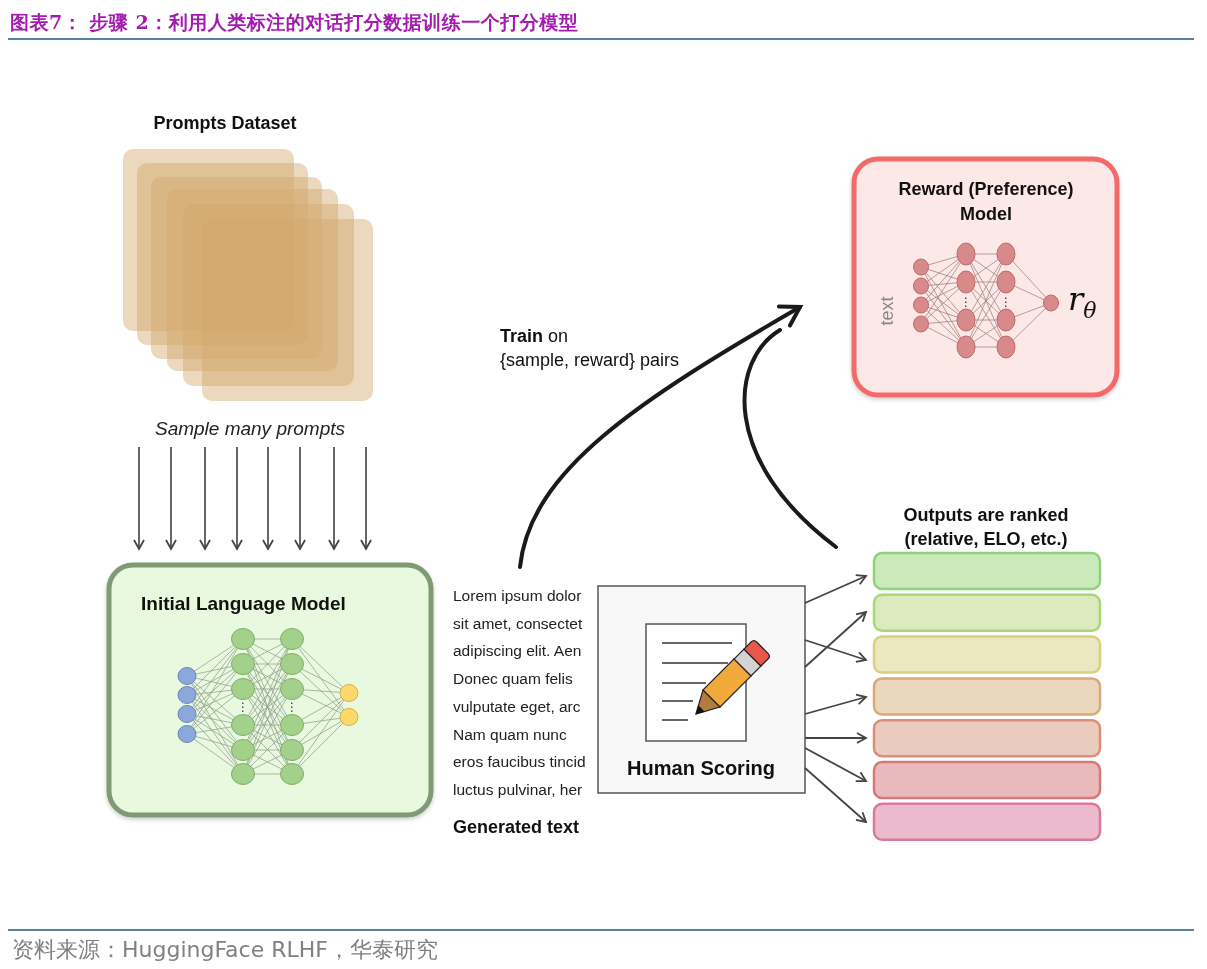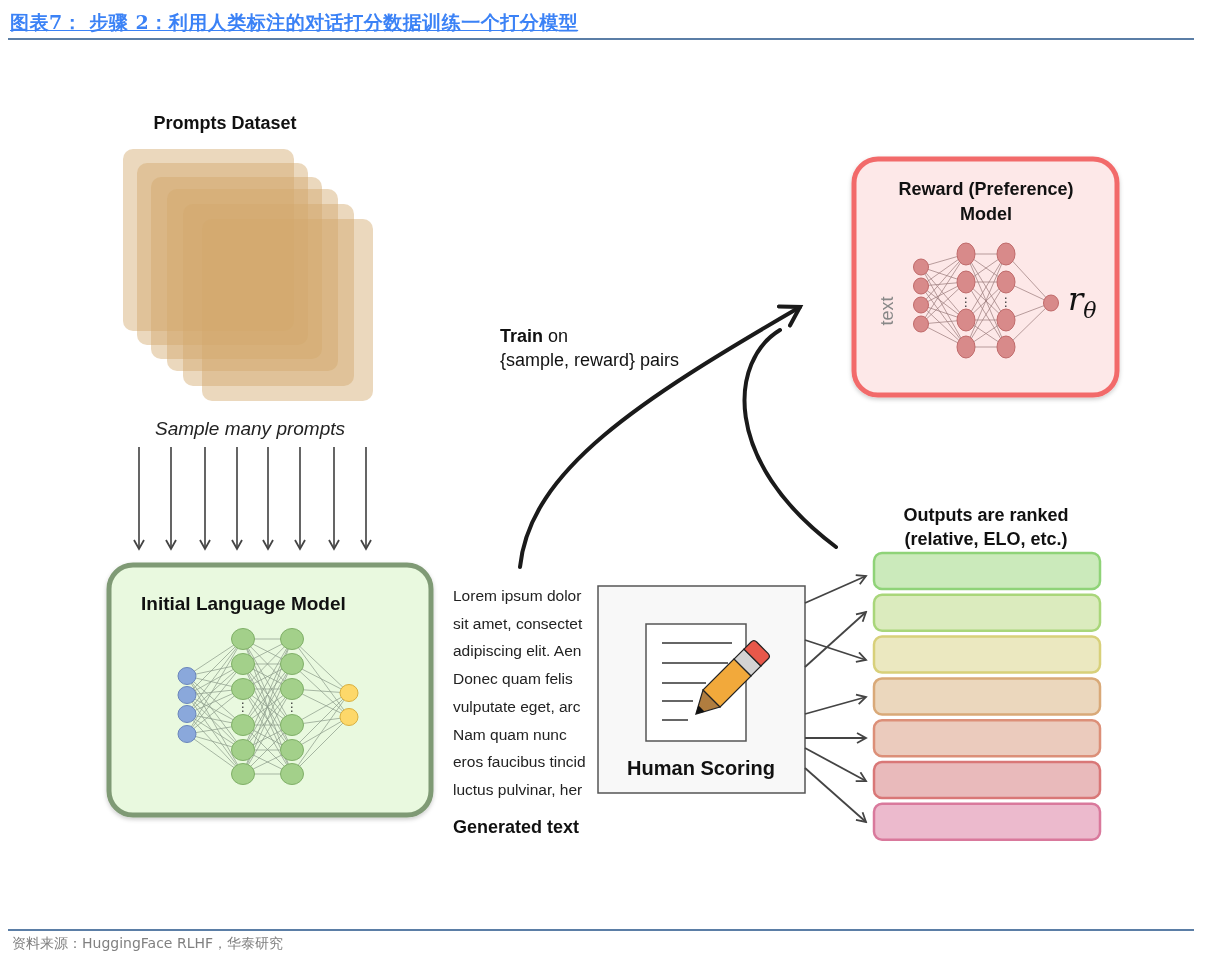--- a/index.html
+++ b/index.html
@@ -1,20 +1,20 @@
 <!DOCTYPE html>
 <html><head>
 <meta charset="utf-8">
 <style>
   html, body { margin: 0; padding: 0; background: #ffffff; }
   body { width: 1207px; height: 969px; position: relative; overflow: hidden; font-family: "Liberation Sans", "DejaVu Sans", sans-serif; }
-  .header-title { position: absolute; left: 10px; top: 10px; font-family: "DejaVu Serif", "Liberation Serif", serif; font-weight: bold; font-size: 19px; color: #3b82f6; letter-spacing: 0.5px; white-space: nowrap; text-decoration: underline; }
+  .header-title { position: absolute; left: 10px; top: 10px; font-family: "DejaVu Serif", "Liberation Serif", serif; font-weight: bold; font-size: 19px; color: #a21caf; letter-spacing: 0.5px; white-space: nowrap; }
   .header-rule { position: absolute; left: 8px; top: 38px; width: 1186px; height: 2px; background: #5b7ea6; }
   .footer-rule { position: absolute; left: 8px; top: 929px; width: 1186px; height: 1.5px; background: #5b7ea6; }
-  .footer-source { position: absolute; left: 12px; top: 935px; font-size: 14px; color: #808080; white-space: nowrap; font-family: "DejaVu Sans", "Liberation Sans", sans-serif; }
+  .footer-source { position: absolute; left: 12px; top: 935px; font-size: 22px; color: #808080; white-space: nowrap; font-family: "DejaVu Sans", "Liberation Sans", sans-serif; }
   svg.diagram { position: absolute; left: 0; top: 0; }
   .lbl { font-family: "Liberation Sans", "DejaVu Sans", sans-serif; }
 </style>
 </head>
 <body>
 
 <div class="header-title">图表7： 步骤 2：利用人类标注的对话打分数据训练一个打分模型</div>
 <div class="header-rule"></div>
 
 <svg class="diagram" width="1207" height="969" viewBox="0 0 1207 969">

